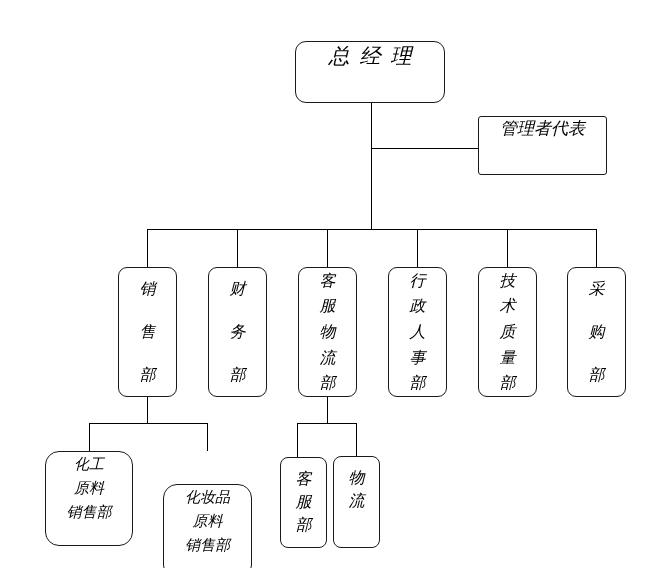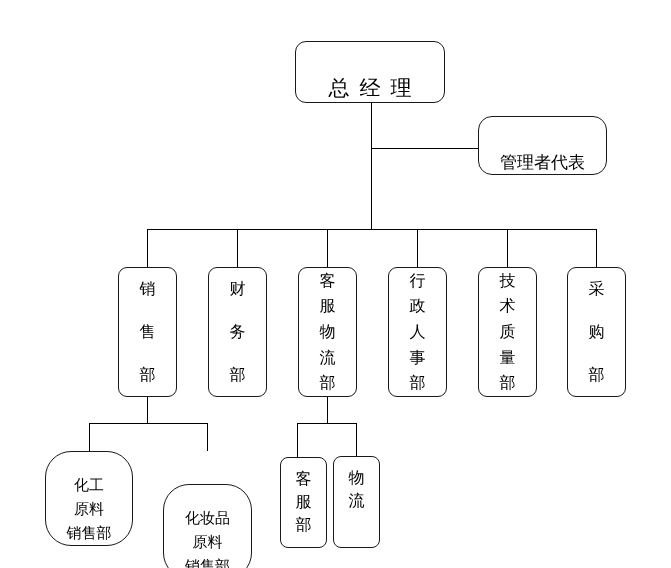--- a/index.html
+++ b/index.html
@@ -15,45 +15,46 @@
     font-family: "DejaVu Serif", "Liberation Serif", serif;
     color: #000000;
     overflow: hidden;
   }
   .node {
     position: absolute;
     box-sizing: border-box;
     border: 1px solid #1a1a1a;
     background: #ffffff;
     display: flex;
-    align-items: flex-end;
+    align-items: flex-start;
     justify-content: center;
     text-align: center;
+    font-style: italic;
   }
   .node-root {
     left: 295px; top: 41px; width: 150px; height: 62px;
     border-radius: 11px;
     font-size: 21px;
     letter-spacing: 10px;
     padding-left: 10px; 
     font-weight: 500;
   }
   .node-rep {
     left: 478px; top: 116px; width: 129px; height: 59px;
-    border-radius: 14px;
+    border-radius: 3px;
     font-size: 17px;
   }
   .node-dept {
     top: 267px; width: 59px; height: 130px;
     border-radius: 9px;
     font-size: 16px;
   }
   .node-sub-wide {
     top: 451px; width: 88px; height: 95px;
-    border-radius: 26px;
+    border-radius: 14px;
     font-size: 15px;
     line-height: 1.6;
     white-space: pre-line;
   }
   .node-sub-narrow {
     width: 47px;
     border-radius: 8px;
     font-size: 16px;
   }
   

